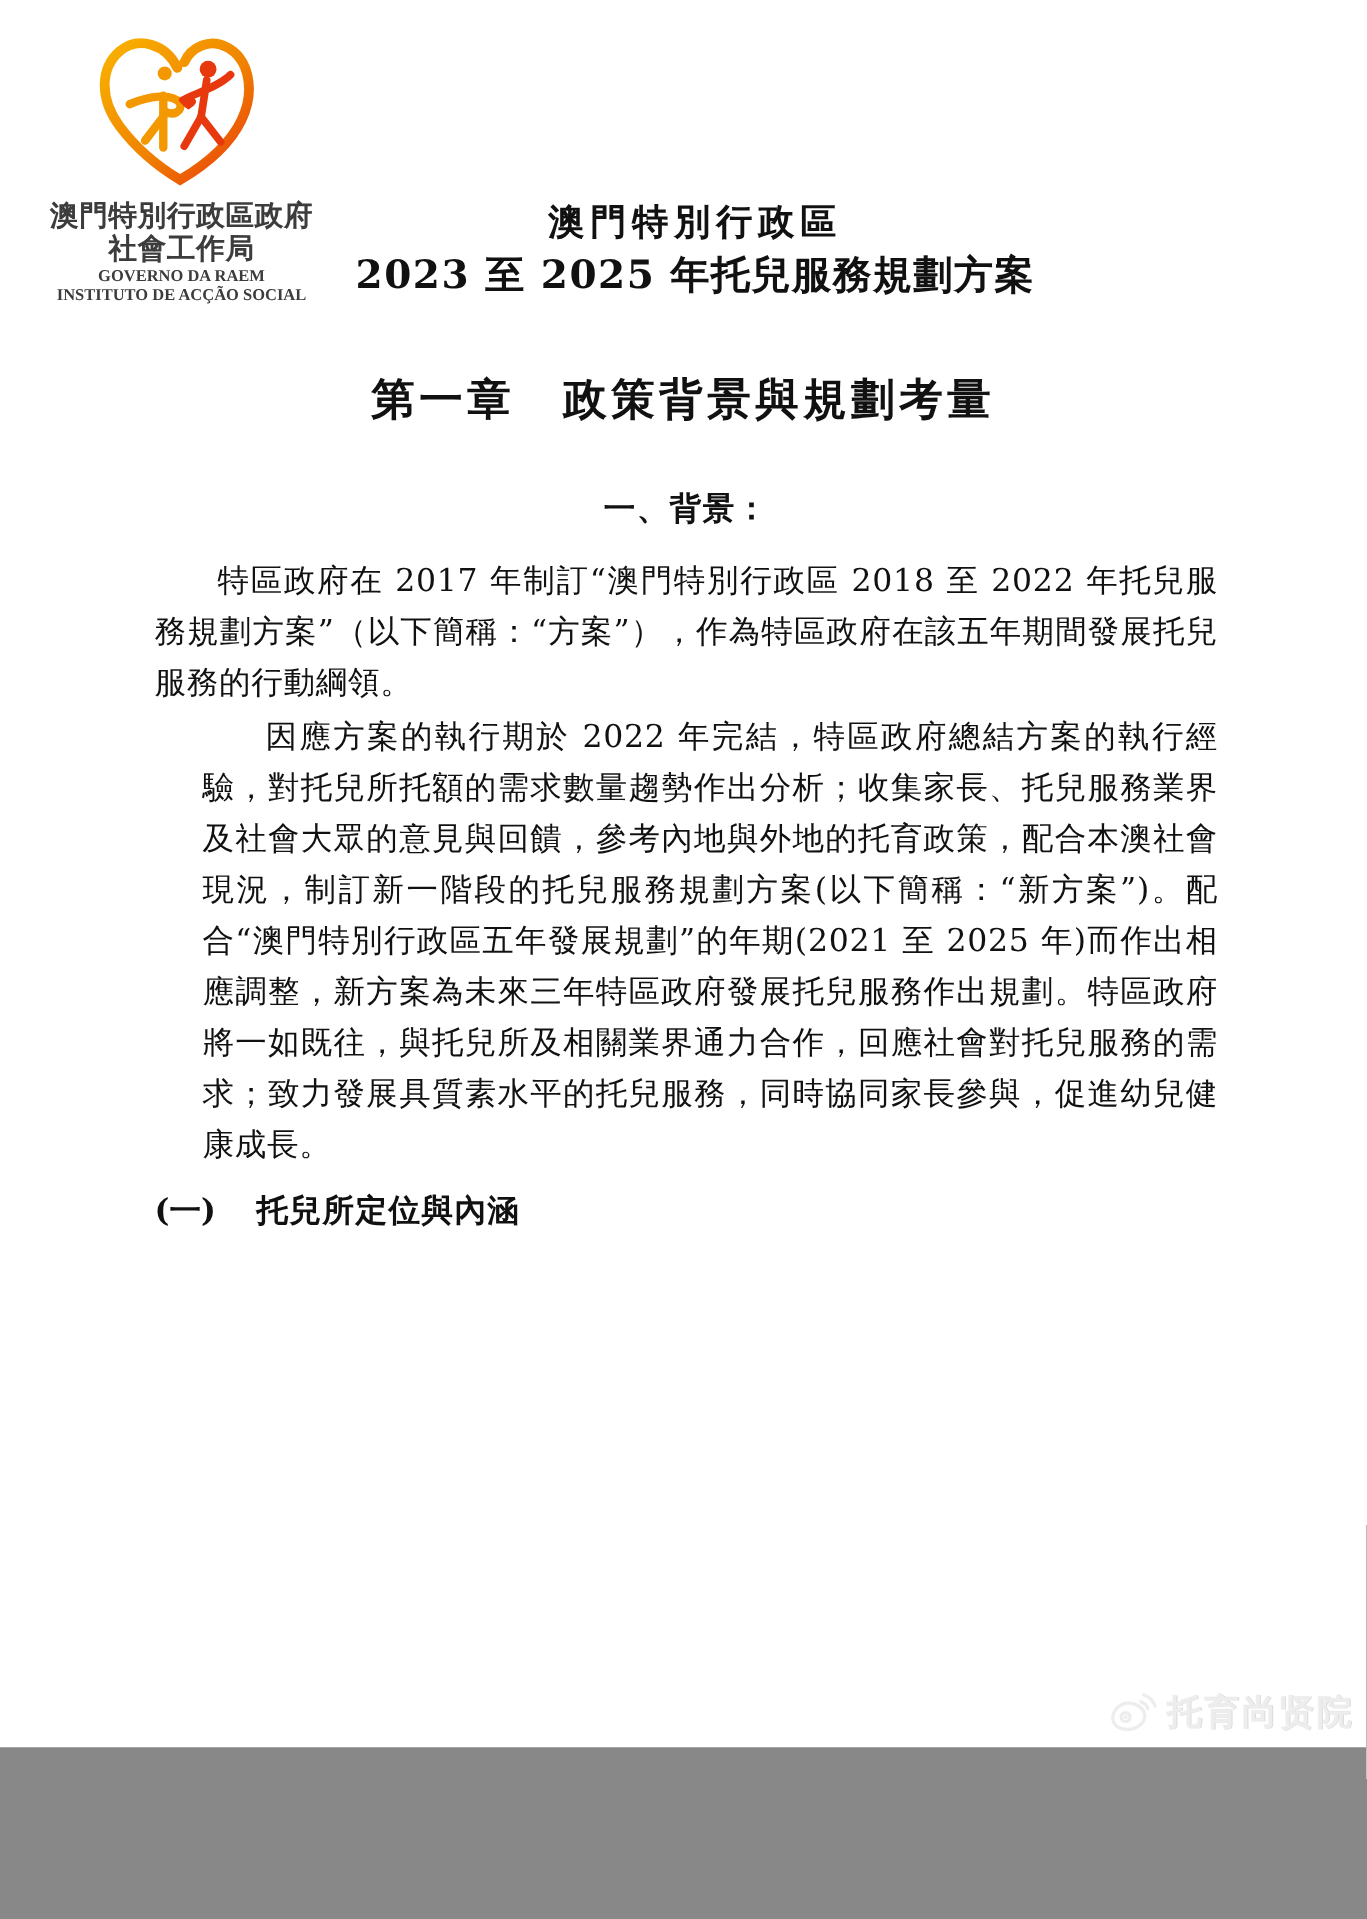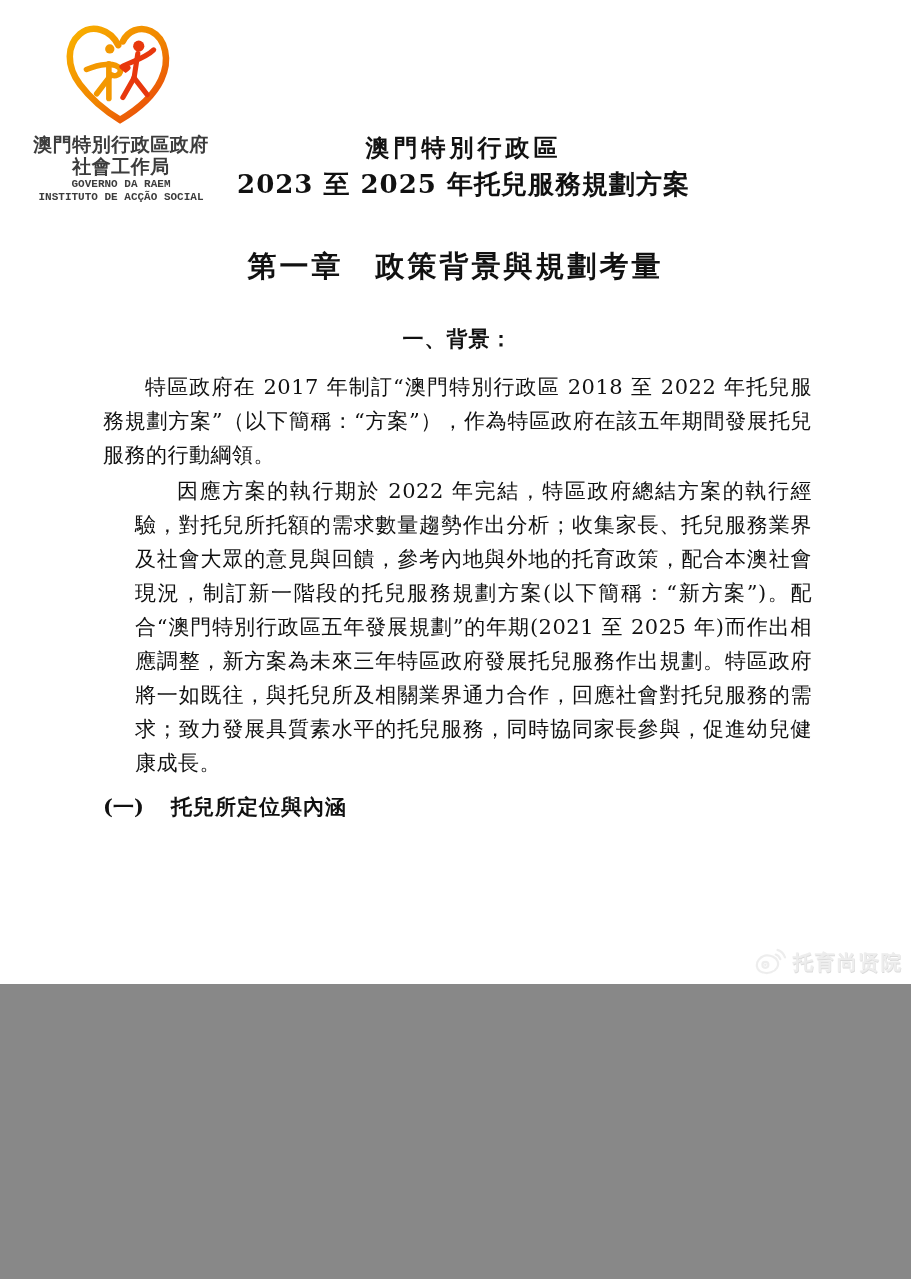--- a/index.html
+++ b/index.html
@@ -1,20 +1,20 @@
 <!DOCTYPE html>
 <html><head>
 <meta charset="utf-8">
 <style>
   * { margin: 0; padding: 0; box-sizing: border-box; }
   html, body { background: #888; }
   .page {
     position: relative;
     width: 911px;
-    height: 984px;
+    height: 1165px;
     margin: 0 auto;
     background: #ffffff;
     overflow: hidden;
     font-family: "DejaVu Serif", "Liberation Serif", serif;
     color: #111;
   }
 
   
   .logo-block {
     position: absolute;
@@ -27,21 +27,21 @@
   .org-zh {
     font-family: "Liberation Sans", "DejaVu Sans", sans-serif;
     font-weight: 700;
     font-size: 19px;
     line-height: 22px;
     color: #3c3c3c;
     letter-spacing: 0.5px;
     white-space: nowrap;
   }
   .org-pt {
-    font-family: Liberation Mono, monospace;
+    font-family: Liberation Serif, serif;
     font-weight: 700;
     font-size: 11px;
     line-height: 13px;
     color: #3c3c3c;
     white-space: nowrap;
   }
 
   
   .title-wrap {
     position: absolute;
@@ -115,21 +115,21 @@
     position: absolute;
     right: 8px;
     bottom: 8px;
     display: flex;
     align-items: center;
     gap: 6px;
     color: #ededed;
     text-shadow: 0.6px 0.6px 0 #dadada, -0.4px -0.4px 0 #f8f8f8;
     font-family: "Liberation Sans", "DejaVu Sans", sans-serif;
     font-weight: 700;
-    font-size: 20px;
+    font-size: 23px;
     letter-spacing: 2px;
     user-select: none;
   }
   .wm-icon { width: 32px; height: 28px; opacity: 0.9; }
 </style>
 </head>
 <body>
 
 <div class="page">
 

